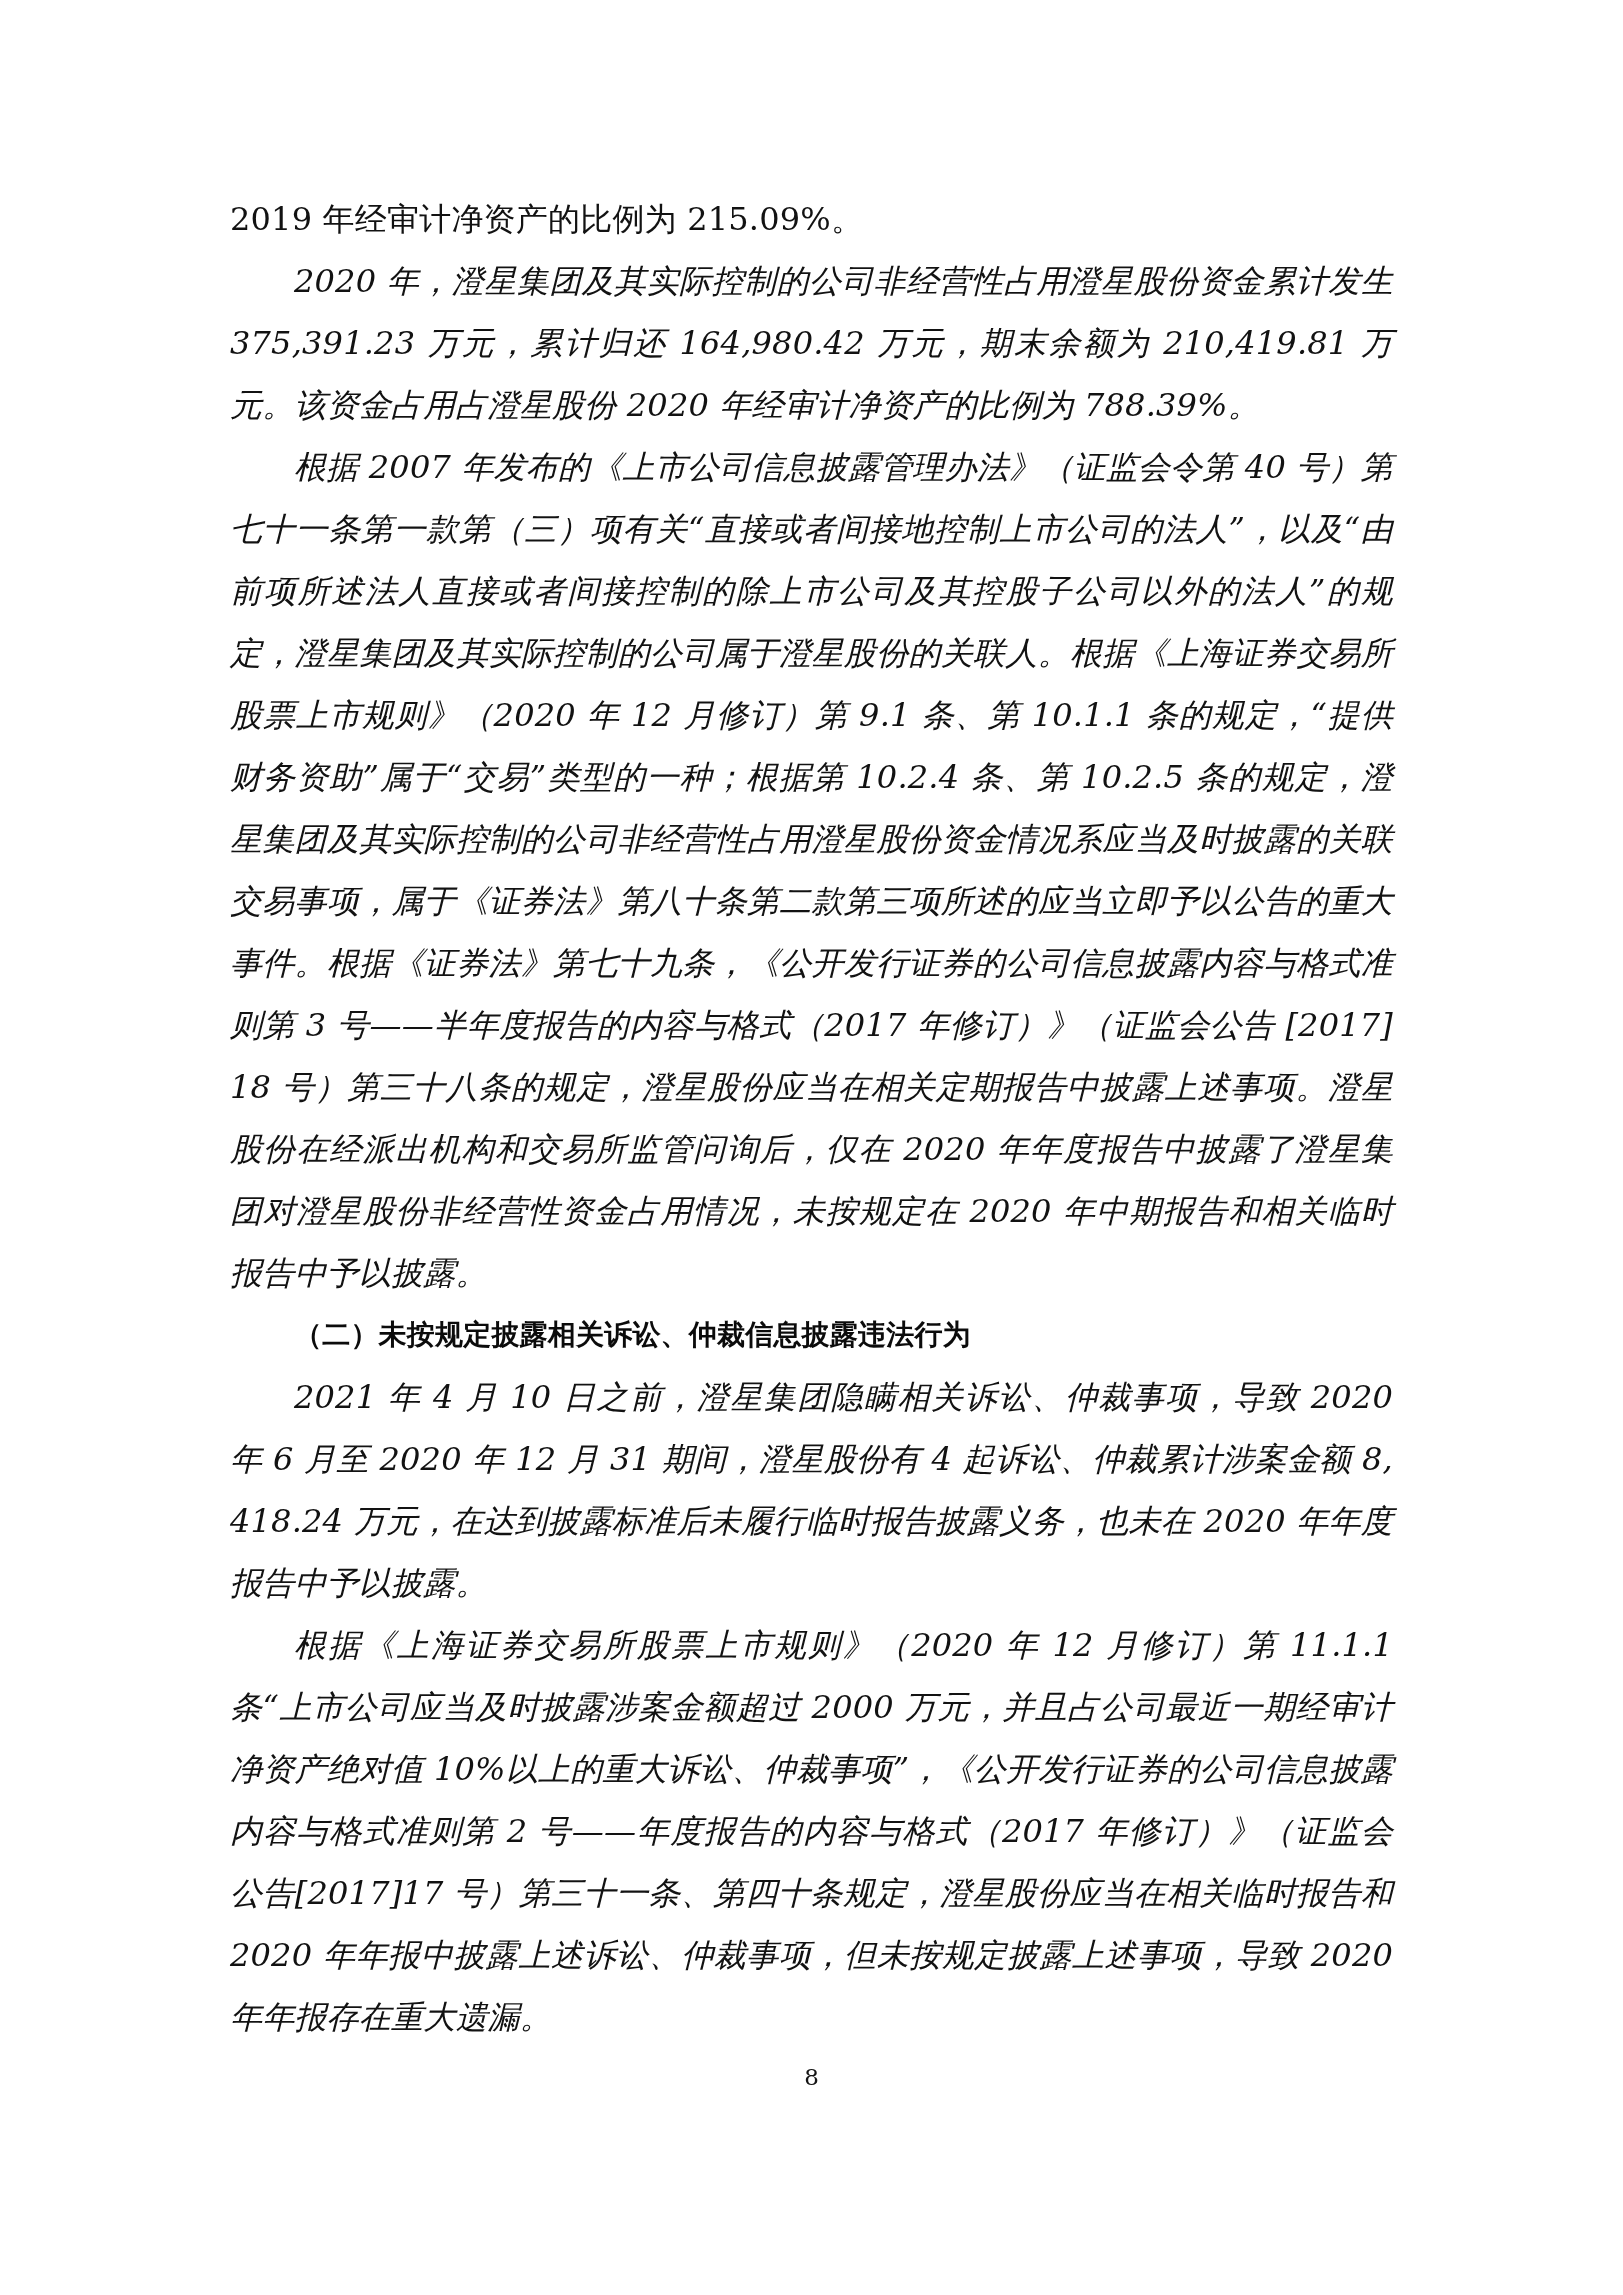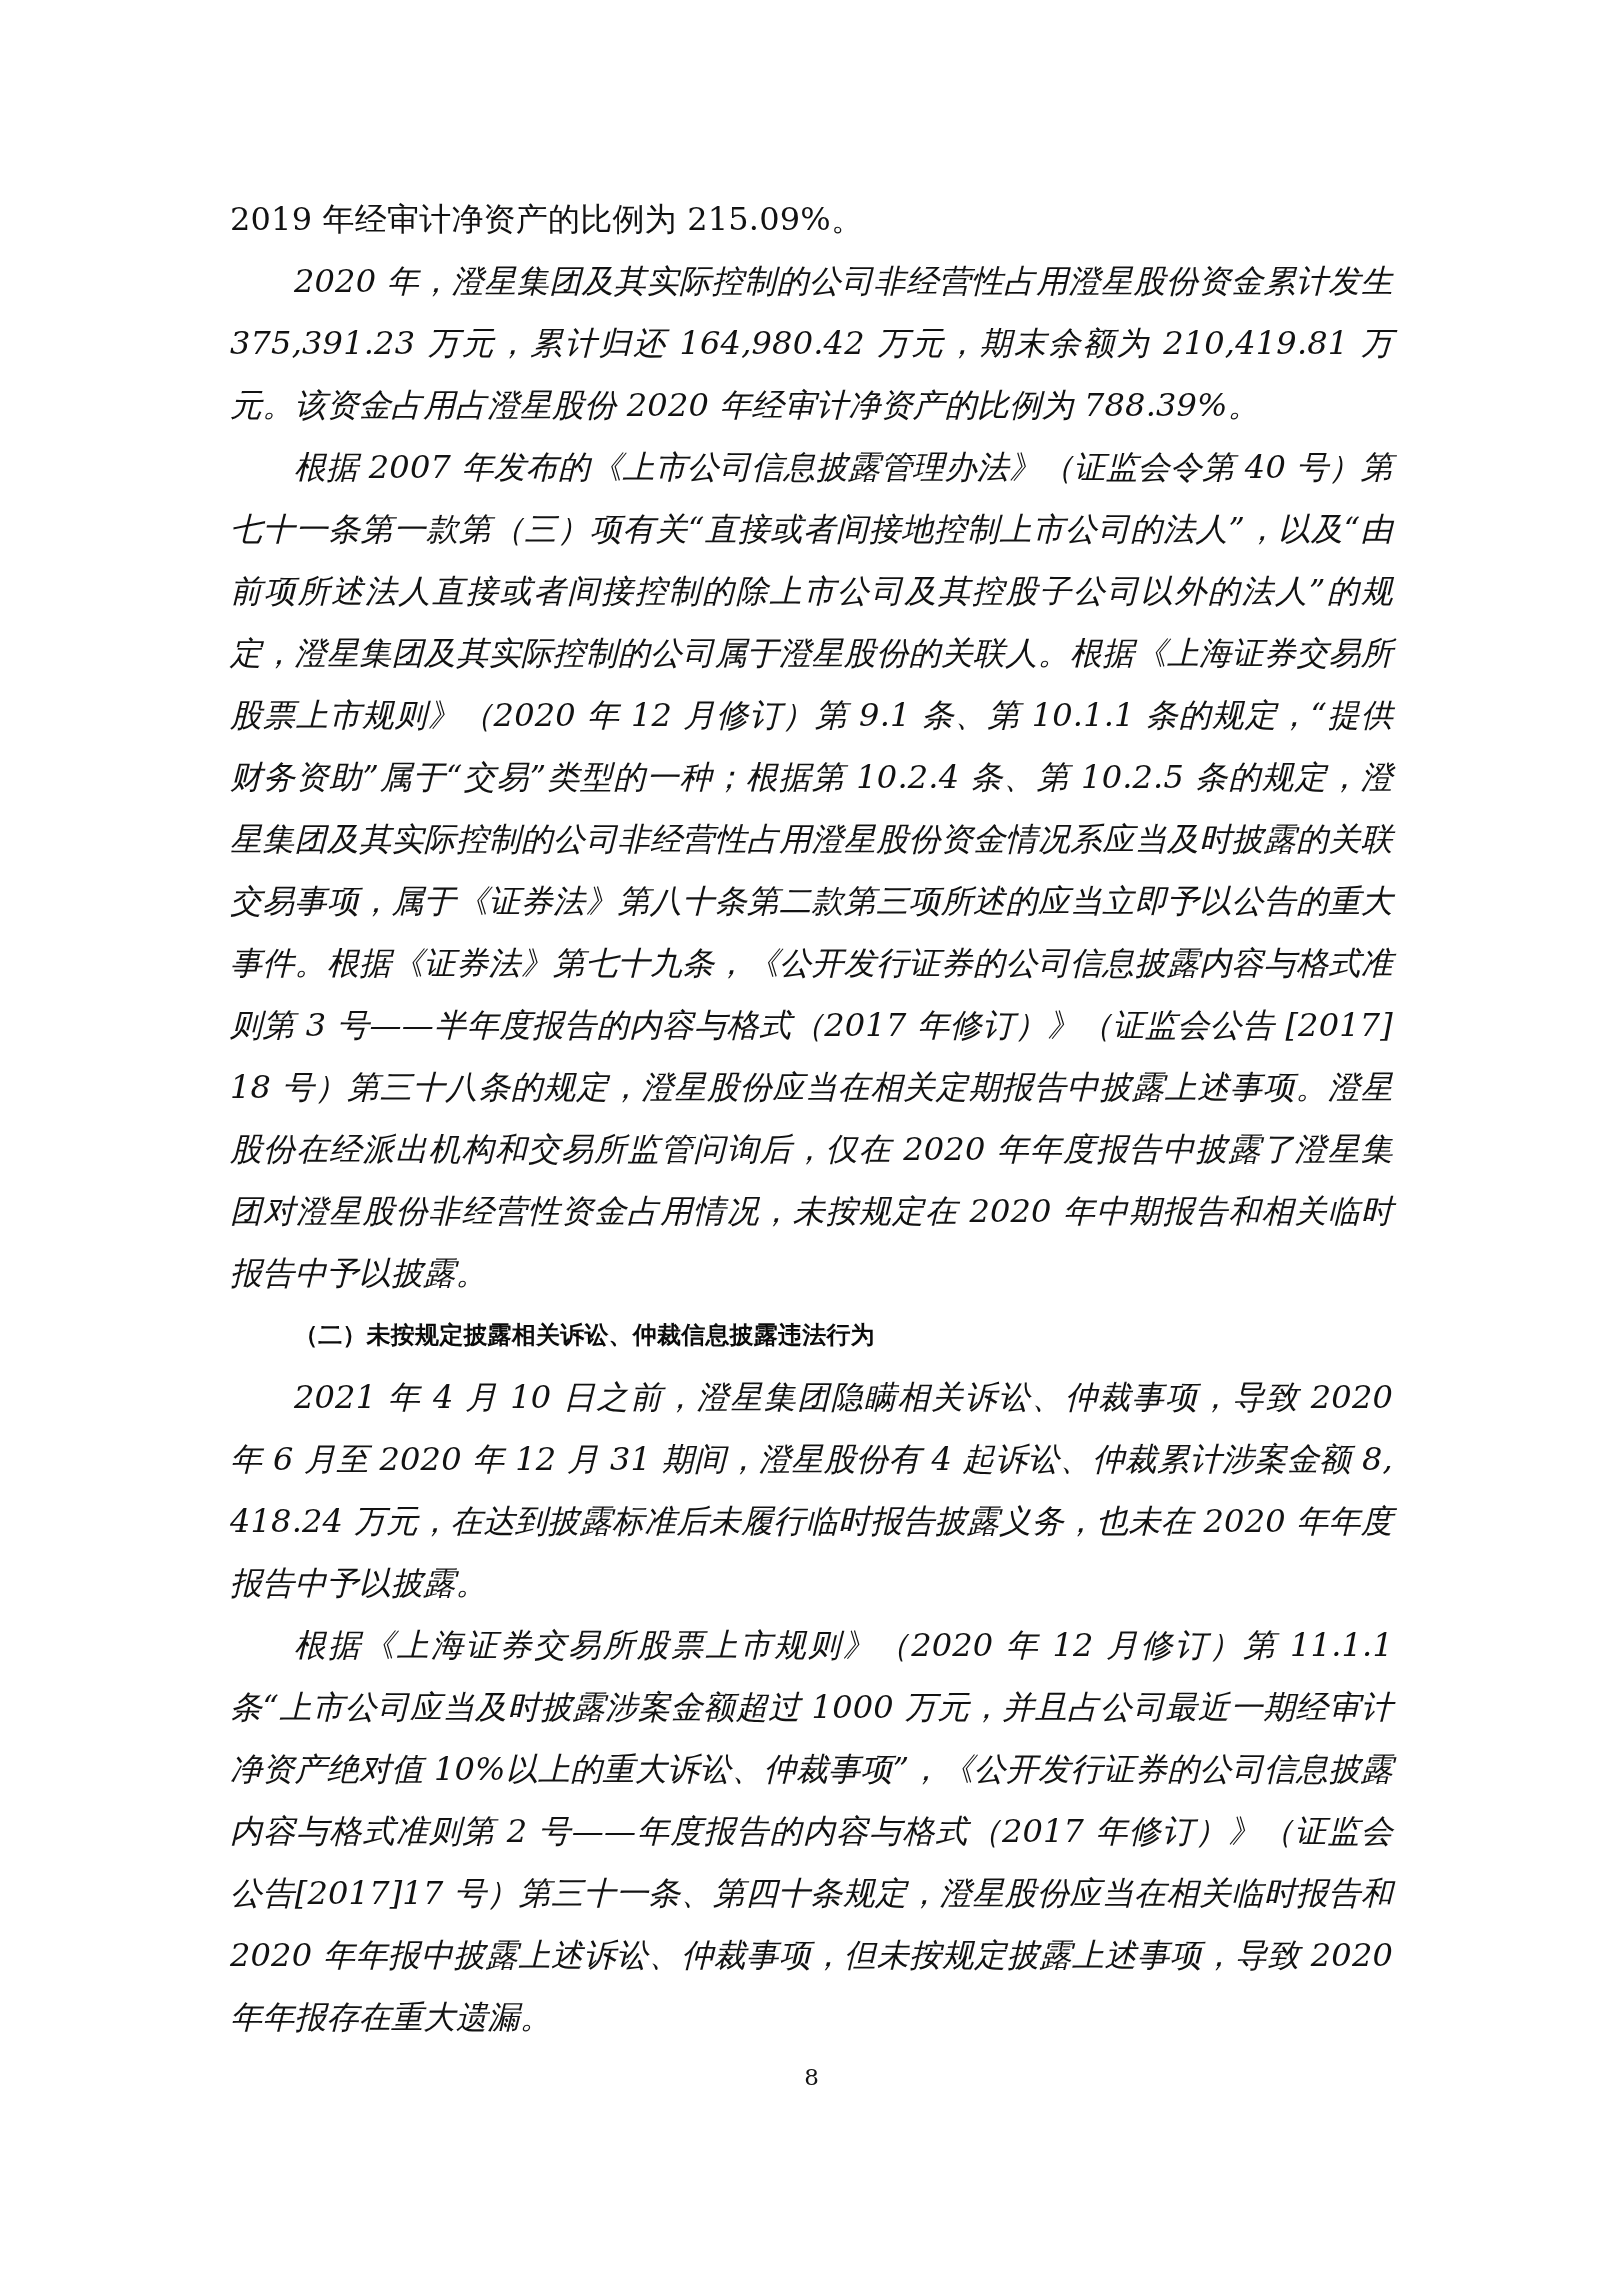--- a/index.html
+++ b/index.html
@@ -51,21 +51,21 @@
     font-style: italic;
   }
 
   .para.cont {
     text-indent: 0;
   }
 
   .heading {
     margin: 0;
     padding: 0;
-    font-size: 24px;
+    font-size: 28px;
     line-height: 62px;
     font-weight: bold;
     text-indent: 64px;
     text-align: left;
     color: #0b0b0b;
     letter-spacing: 0.2px;
   }
 
   .page-number {
     position: absolute;
@@ -89,20 +89,20 @@
     <p class="para cont">2019 年经审计净资产的比例为 215.09%。</p>
 
     <p class="para indent">2020 年，澄星集团及其实际控制的公司非经营性占用澄星股份资金累计发生 375,391.23 万元，累计归还 164,980.42 万元，期末余额为 210,419.81 万元。该资金占用占澄星股份 2020 年经审计净资产的比例为 788.39%。</p>
 
     <p class="para indent">根据 2007 年发布的《上市公司信息披露管理办法》（证监会令第 40 号）第七十一条第一款第（三）项有关“直接或者间接地控制上市公司的法人”，以及“由前项所述法人直接或者间接控制的除上市公司及其控股子公司以外的法人”的规定，澄星集团及其实际控制的公司属于澄星股份的关联人。根据《上海证券交易所股票上市规则》（2020 年 12 月修订）第 9.1 条、第 10.1.1 条的规定，“提供财务资助”属于“交易”类型的一种；根据第 10.2.4 条、第 10.2.5 条的规定，澄星集团及其实际控制的公司非经营性占用澄星股份资金情况系应当及时披露的关联交易事项，属于《证券法》第八十条第二款第三项所述的应当立即予以公告的重大事件。根据《证券法》第七十九条，《公开发行证券的公司信息披露内容与格式准则第 3 号——半年度报告的内容与格式（2017 年修订）》（证监会公告 [2017]18 号）第三十八条的规定，澄星股份应当在相关定期报告中披露上述事项。澄星股份在经派出机构和交易所监管问询后，仅在 2020 年年度报告中披露了澄星集团对澄星股份非经营性资金占用情况，未按规定在 2020 年中期报告和相关临时报告中予以披露。</p>
 
     <h2 class="heading">（二）未按规定披露相关诉讼、仲裁信息披露违法行为</h2>
 
     <p class="para indent">2021 年 4 月 10 日之前，澄星集团隐瞒相关诉讼、仲裁事项，导致 2020 年 6 月至 2020 年 12 月 31 期间，澄星股份有 4 起诉讼、仲裁累计涉案金额 8,418.24 万元，在达到披露标准后未履行临时报告披露义务，也未在 2020 年年度报告中予以披露。</p>
 
-    <p class="para indent">根据《上海证券交易所股票上市规则》（2020 年 12 月修订）第 11.1.1 条“上市公司应当及时披露涉案金额超过 1000 万元，并且占公司最近一期经审计净资产绝对值 10%以上的重大诉讼、仲裁事项”，《公开发行证券的公司信息披露内容与格式准则第 2 号——年度报告的内容与格式（2017 年修订）》（证监会公告[2017]17 号）第三十一条、第四十条规定，澄星股份应当在相关临时报告和 2020 年年报中披露上述诉讼、仲裁事项，但未按规定披露上述事项，导致 2020 年年报存在重大遗漏。</p>
+    <p class="para indent">根据《上海证券交易所股票上市规则》（2020 年 12 月修订）第 11.1.1 条“上市公司应当及时披露涉案金额超过 2000 万元，并且占公司最近一期经审计净资产绝对值 10%以上的重大诉讼、仲裁事项”，《公开发行证券的公司信息披露内容与格式准则第 2 号——年度报告的内容与格式（2017 年修订）》（证监会公告[2017]17 号）第三十一条、第四十条规定，澄星股份应当在相关临时报告和 2020 年年报中披露上述诉讼、仲裁事项，但未按规定披露上述事项，导致 2020 年年报存在重大遗漏。</p>
 
   </div>
 
   <div class="page-number">8</div>
 
 </div>
 
 
 </body></html>

